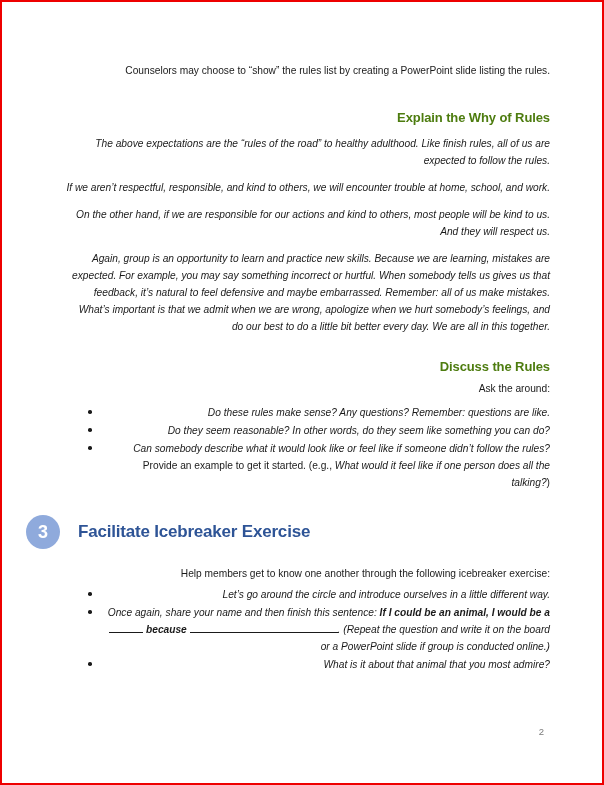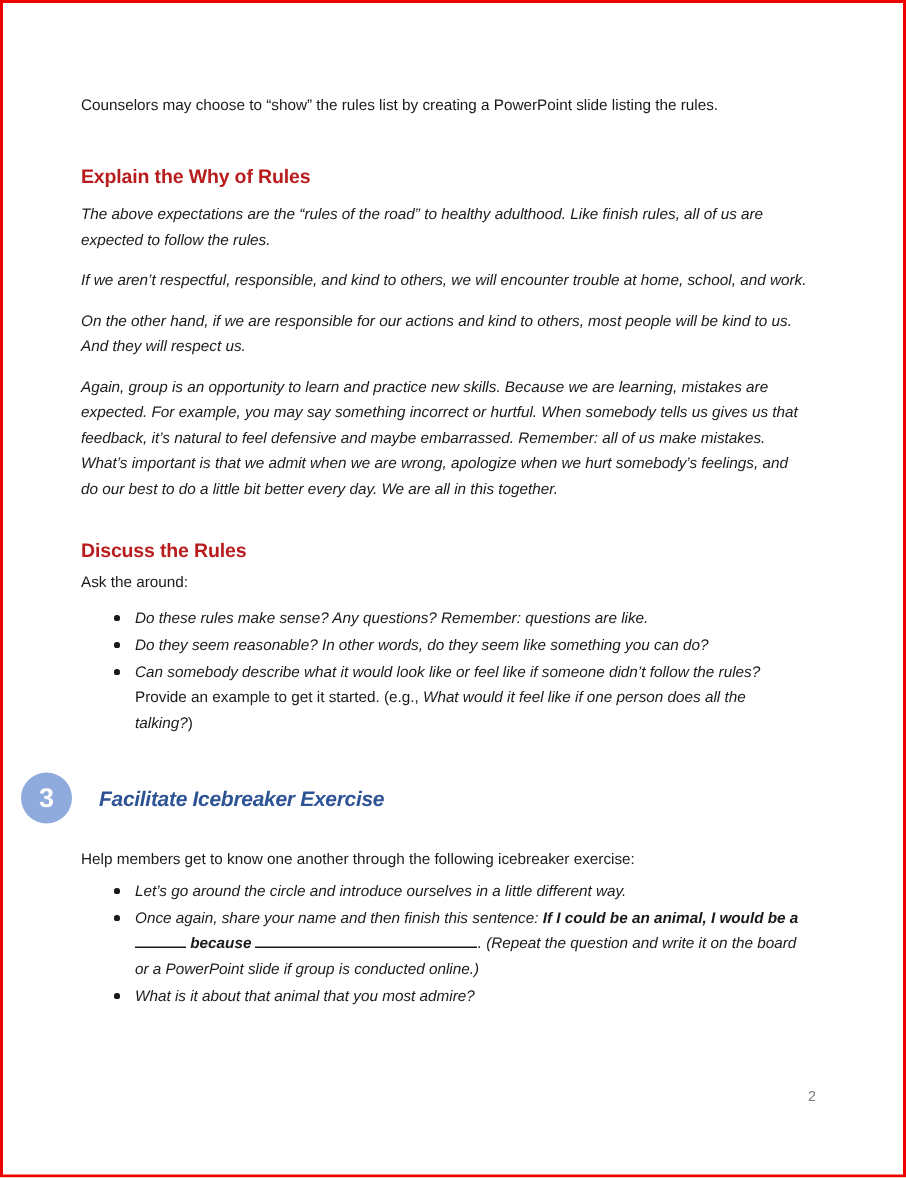--- a/index.html
+++ b/index.html
@@ -22,23 +22,24 @@
     box-sizing: border-box;
     width: 604px;
     height: 785px;
     background: #ffffff;
     border: 2px solid #ee0000;
     overflow: hidden;
   }
 
   .page-body {
     position: absolute;
-    left: 52px;
+    left: 64px;
     top: 60px;
     width: 484px;
+    text-align: right;
   }
 
   
   p, li {
     margin: 0;
     font-size: 10.2px;
     line-height: 17px;
     color: #1a1a1a;
   }
 
@@ -68,21 +69,21 @@
     border-bottom: 1px solid #1a1a1a;
     vertical-align: baseline;
   }
 
   
   h2.sub-heading {
     margin: 0 0 4px 0;
     font-size: 13px;
     font-weight: bold;
     line-height: 18px;
-    color: #b91c1c;
+    color: #4d7c0f;
     letter-spacing: -0.1px;
   }
 
   .spacer-lg { height: 20px; }
   .spacer-md { height: 13px; }
   .spacer-sm { height: 7px; }
   .spacer-xs { height: 4px; }
 
   
   .section-head {
@@ -101,26 +102,25 @@
     color: #ffffff;
     font-size: 18px;
     font-weight: 600;
     display: flex;
     align-items: center;
     justify-content: center;
     line-height: 1;
   }
   .section-title {
     margin: 0 3px 0 18px;
-    font-size: 14px;
+    font-size: 17px;
     font-weight: bold;
     color: #2e5496;
     line-height: 20px;
     letter-spacing: -0.2px;
-    font-style: italic;
   }
 
   
   ul.bullets {
     list-style: none;
     margin: 0;
     padding: 0;
   }
   ul.bullets > li {
     position: relative;

